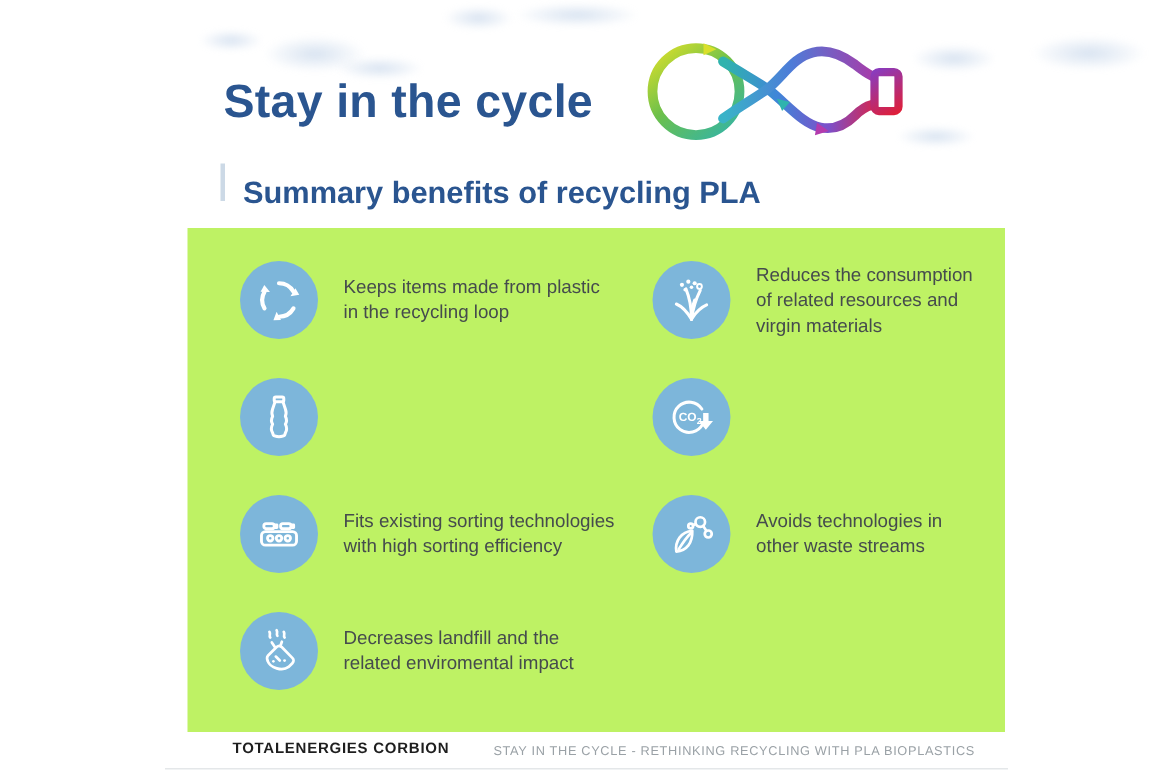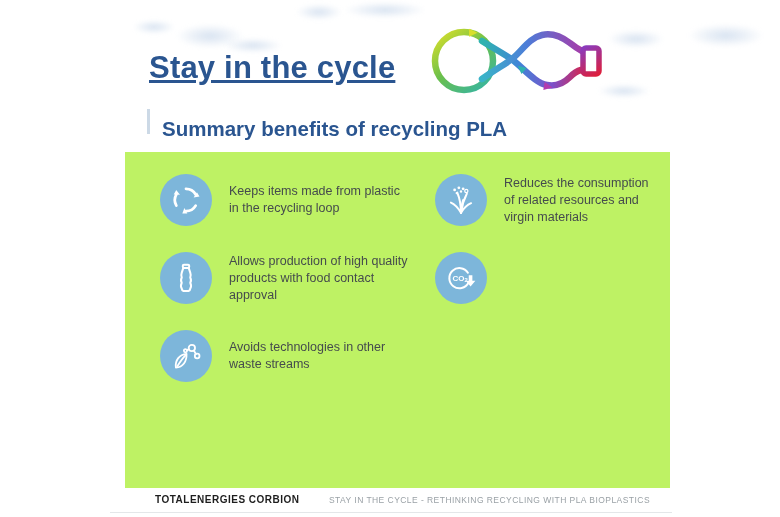--- a/index.html
+++ b/index.html
@@ -11,21 +11,21 @@
   }
   
   .cloud {
     position:absolute; border-radius:50%;
     background:radial-gradient(closest-side, rgba(184,204,229,0.55), rgba(184,204,229,0));
     filter:blur(2px); pointer-events:none;
   }
   
   .title {
     position:absolute; left:149px; top:50px;
-    font-size:31px; font-weight:bold; color:#2a5590; letter-spacing:0.2px;text-decoration:underline;
+    font-size:31px; font-weight:bold; color:#2a5590; letter-spacing:0.2px;
   }
   .subtitle-row {
     position:absolute; left:147px; top:101px;
     display:flex; align-items:center; gap:12px;
   }
   .subtitle-bar { width:3px; height:25px; background:#ccd9e6; }
   .subtitle { font-size:20.5px; font-weight:bold; color:#2a5590;margin-top:16px; }
   .logo { position:absolute; left:424px; top:27px; }
   
   .panel {
@@ -154,50 +154,84 @@
 
   <div class="item">
     <div class="icon-circle">
       <svg viewBox="0 0 32 32">
         <g fill="none" stroke="#fff" stroke-width="1.9" stroke-linejoin="round" stroke-linecap="round">
           <rect x="13" y="3.5" width="6" height="3" rx="1"></rect>
           <path d="M13.5 6.5 L12 11 C11.3 13 11.3 14 12 15.5 C11 17.5 11 19 12 20.5 C11 22.5 11 24.5 12 26 L12.5 27.5 C13.5 28.6 18.5 28.6 19.5 27.5 L20 26 C21 24.5 21 22.5 20 20.5 C21 19 21 17.5 20 15.5 C20.7 14 20.7 13 20 11 L18.5 6.5"></path>
         </g>
       </svg>
     </div>
-    <p class="item-text">Allows production of high quality products with food contact approval</p>
   </div>
 
   <div class="item">
     <div class="icon-circle">
       <svg viewBox="0 0 32 32">
         <path d="M22.5 11 A9.5 9.5 0 1 0 23 20.5" fill="none" stroke="#fff" stroke-width="1.9" stroke-linecap="round"></path>
         <text x="8" y="18.6" font-size="7.5" font-weight="bold" fill="#fff" font-family="Liberation Sans, sans-serif">CO<tspan dy="1.6" font-size="5.5">2</tspan></text>
         <path d="M23.3 13.5 h3.4 v5 h2.8 l-4.5 5.5 -4.5 -5.5 h2.8 z" fill="#fff"></path>
       </svg>
     </div>
   </div>
 
+  <div class="item">
+    <div class="icon-circle">
+      <svg viewBox="0 0 32 32">
+        <g fill="none" stroke="#fff" stroke-width="1.8" stroke-linejoin="round" stroke-linecap="round">
+          <rect x="5" y="14.5" width="22" height="8.5" rx="2.5"></rect>
+          <circle cx="10.5" cy="18.7" r="1.7"></circle>
+            <circle cx="16" cy="18.7" r="1.7"></circle>
+            <circle cx="21.5" cy="18.7" r="1.7"></circle>
+          <rect x="6.5" y="9.5" width="6.5" height="3.2" rx="1.4"></rect>
+          <path d="M13.2 10.3 h1.5 v1.6 h-1.5"></path>
+          <rect x="17" y="9.5" width="6.5" height="3.2" rx="1.4"></rect>
+          <path d="M23.7 10.3 h1.5 v1.6 h-1.5"></path>
+        </g>
+      </svg>
+    </div>
+    <p class="item-text">Fits existing sorting technologies with high sorting efficiency</p>
+  </div>
 
 
   <div class="item">
     <div class="icon-circle">
       <svg viewBox="0 0 32 32">
         <g fill="none" stroke="#fff" stroke-width="1.7" stroke-linecap="round" stroke-linejoin="round">
           <path d="M6.5 27 C5.5 20.5 9.5 14.5 16.5 14 C16.8 21.5 13 26.5 6.5 27 z"></path>
           <path d="M8 25.5 C10.5 21.5 13 18 15.5 15.5"></path>
           <circle cx="21.5" cy="8.5" r="3"></circle>
           <circle cx="26.5" cy="16" r="2.2"></circle>
           <circle cx="15.5" cy="11" r="1.5"></circle>
           <path d="M23.3 10.9 L25.4 14.1"></path>
           <path d="M18.7 9.7 L17 10.5"></path>
         </g>
       </svg>
     </div>
     <p class="item-text">Avoids technologies in other waste streams</p>
   </div>
 
+  <div class="item">
+    <div class="icon-circle">
+      <svg viewBox="0 0 32 32">
+        <g fill="none" stroke="#fff" stroke-width="1.7" stroke-linecap="round" stroke-linejoin="round">
+          <path d="M9 19 L14.5 13.5 C15.5 12.6 16.8 12.6 17.7 13.5 L24.5 20.5 C25.4 21.4 25.3 22.8 24.4 23.7 L22 26 C18 29 10.5 26.5 9 22.5 C8.5 21.3 8.2 19.9 9 19 z"></path>
+          <path d="M13.5 13.6 L11.5 10.6"></path>
+          <path d="M16.8 13 L17.8 10.2"></path>
+          <path d="M14 19.5 l2.5 2.5"></path>
+          <path d="M10.5 7.5 C9.5 6.5 11 5.5 10 4"></path>
+          <path d="M15 6.5 C14 5.5 15.5 4.5 14.5 3"></path>
+          <path d="M19.5 7.5 C18.5 6.5 20 5.5 19 4"></path>
+        </g>
+        <circle cx="19.5" cy="22" r="0.9" fill="#fff"></circle>
+        <circle cx="12.5" cy="22.5" r="0.8" fill="#fff"></circle>
+      </svg>
+    </div>
+    <p class="item-text">Decreases landfill and the related enviromental impact</p>
+  </div>
 
 </div>
 
 <div class="footer-brand">TOTALENERGIES CORBION</div>
 <div class="footer-tagline">STAY IN THE CYCLE - RETHINKING RECYCLING WITH PLA BIOPLASTICS</div>
 <div class="bottom-line"></div>
 
 </body></html>

